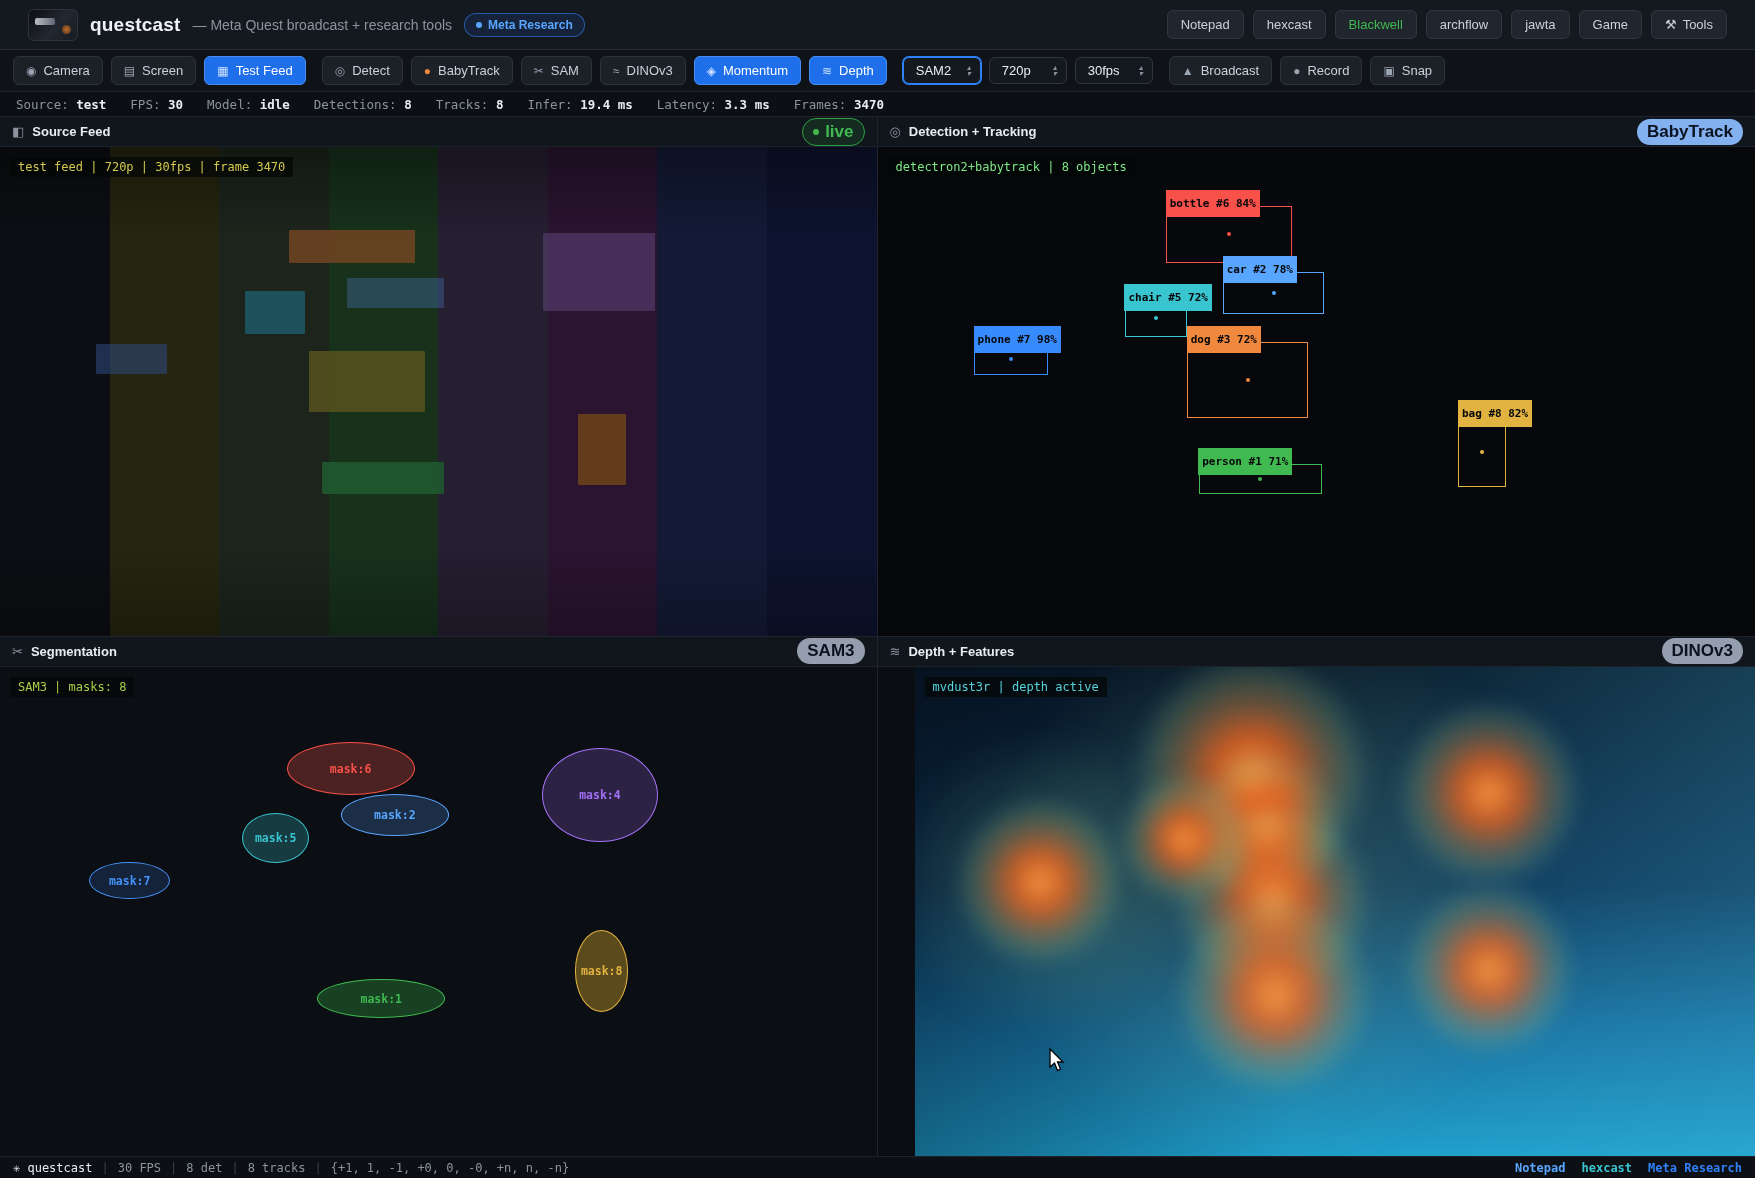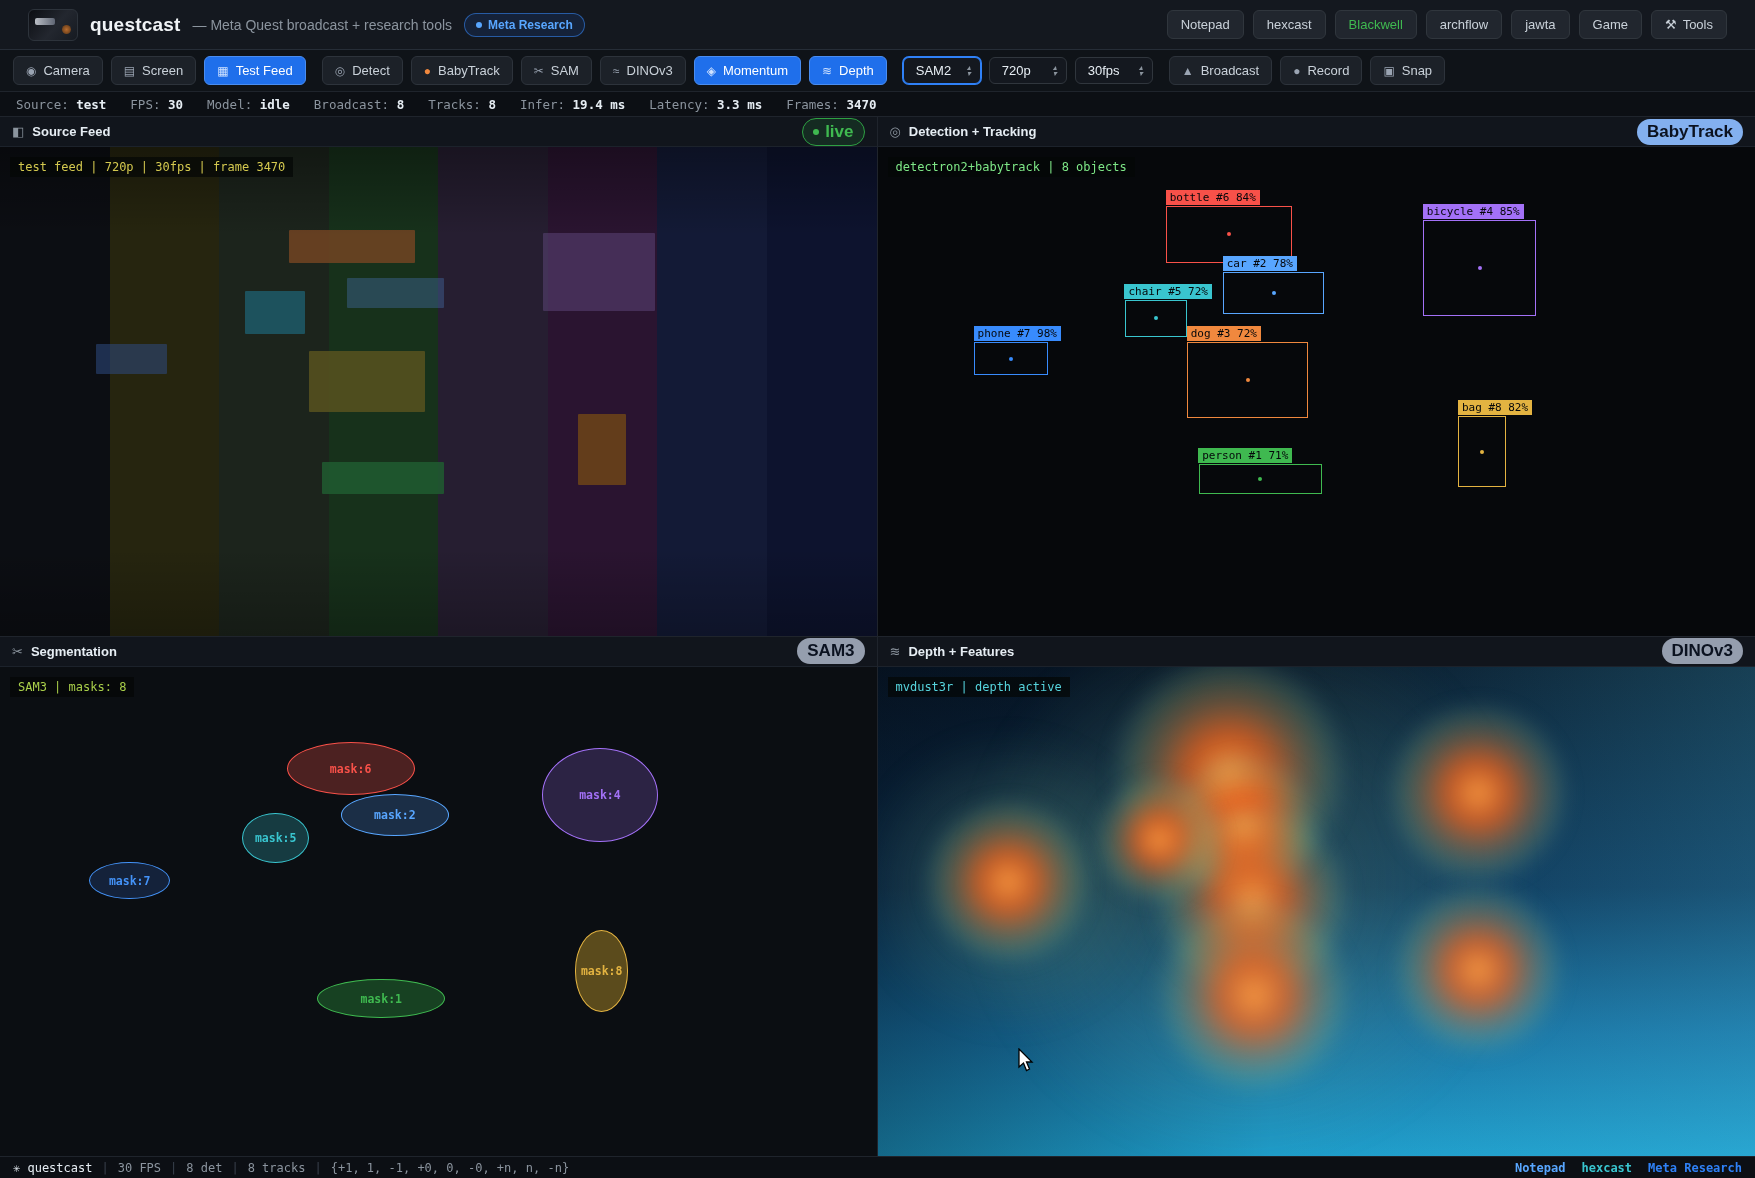--- a/index.html
+++ b/index.html
@@ -75,32 +75,32 @@
   .stripe-layer { position:absolute; inset:0; display:flex; }
   .stripe { flex:1; }
   .rect-layer { position:absolute; inset:0; }
   .feed-rect { position:absolute; border-radius:1px; }
   .feed-vignette { position:absolute; inset:0; background:linear-gradient(180deg,rgba(0,0,0,.35),rgba(0,0,0,0) 18%,rgba(0,0,0,0) 82%,rgba(0,0,0,.25)); }
 
   
   .det-body { background:#06080b; }
   .det-box { position:absolute; border:1.5px solid; }
   .det-label { position:absolute; top:-17px; left:-1.5px; font-family:"DejaVu Sans Mono",monospace;
-               font-size:11px; font-weight:normal; color:#05070a; padding:1px 4px; white-space:nowrap; }
+               font-size:11px; font-weight:bold; color:#05070a; padding:7px 4px; white-space:nowrap; }
   .det-dot { position:absolute; left:50%; top:50%; width:4px; height:4px; border-radius:50%;
              transform:translate(-50%,-50%); }
 
   
   .seg-body { background:#0b0e12; }
   .seg-mask { position:absolute; border:1.5px solid; border-radius:50%;
               display:flex; align-items:center; justify-content:center; }
   .seg-label { font-family:"DejaVu Sans Mono",monospace; font-size:11.5px; font-weight:bold; }
 
   
-  .depth-body { background:linear-gradient(180deg,#081829 0%,#0c3355 45%,#176f9f 75%,#1e9cc9 100%); }
+  .depth-body { background:linear-gradient(180deg,#081829 0%,#0c3355 45%,#176f9f 75%,#1e9cc9 100%);margin-left:37px; }
   .depth-body::before { content:""; position:absolute; inset:0;
       background:linear-gradient(90deg,rgba(2,6,14,.35) 0%,rgba(0,0,0,0) 45%,rgba(80,205,240,.22) 100%); }
   .heat-blob { position:absolute; transform:translate(-50%,-50%); border-radius:50%; filter:blur(8px);
       background:radial-gradient(circle, rgba(255,150,60,.95) 0%, rgba(250,100,25,.75) 22%,
                  rgba(215,130,60,.4) 42%, rgba(150,180,120,.22) 58%, rgba(90,140,150,.1) 68%, rgba(0,0,0,0) 75%); }
   .heat-halo { position:absolute; transform:translate(-50%,-50%); border-radius:50%; filter:blur(14px);
       background:radial-gradient(circle, rgba(150,200,140,.22) 0%, rgba(120,180,140,.12) 45%, rgba(0,0,0,0) 72%); }
   .cursor { position:absolute; z-index:8; transform:translate(-2px,-2px); }
 
   
@@ -229,21 +229,21 @@
           <span class="btn-ic">▣</span>
           <span>Snap</span>
         </button>
       </div>
   </div>
 
   <div class="statusbar">
       <span class="st-item"><span class="st-l">Source:</span> <span class="st-v">test</span></span>
       <span class="st-item"><span class="st-l">FPS:</span> <span class="st-v">30</span></span>
       <span class="st-item"><span class="st-l">Model:</span> <span class="st-v">idle</span></span>
-      <span class="st-item"><span class="st-l">Broadcast:</span> <span class="st-v">8</span></span>
+      <span class="st-item"><span class="st-l">Detections:</span> <span class="st-v">8</span></span>
       <span class="st-item"><span class="st-l">Tracks:</span> <span class="st-v">8</span></span>
       <span class="st-item"><span class="st-l">Infer:</span> <span class="st-v">19.4 ms</span></span>
       <span class="st-item"><span class="st-l">Latency:</span> <span class="st-v">3.3 ms</span></span>
       <span class="st-item"><span class="st-l">Frames:</span> <span class="st-v">3470</span></span>
     </div>
 
   <main class="main">
 
     <section class="panel tl">
       <header class="panel-header">
@@ -284,24 +284,20 @@
       <header class="panel-header">
         <span class="panel-icon">◎</span>
         <span class="panel-title">Detection + Tracking</span>
         <span class="panel-badge badge-blue">BabyTrack</span>
       </header>
       <div class="panel-body det-body">
         <span class="overlay-tag tag-green">detectron2+babytrack | 8 objects</span>
       <div class="det-box" style="left:32.9%;top:12%;width:14.3%;height:11.8%;border-color:#f85149">
             <span class="det-label" style="background:#f85149">bottle #6 84%</span>
             <span class="det-dot" style="background:#f85149"></span>
-          </div>
-          <div class="det-box" style="left:62.2%;top:15%;width:12.9%;height:19.5%;border-color:#a371f7">
-            <span class="det-label" style="background:#a371f7">bicycle #4 85%</span>
-            <span class="det-dot" style="background:#a371f7"></span>
           </div>
           <div class="det-box" style="left:39.4%;top:25.6%;width:11.5%;height:8.6%;border-color:#58a6ff">
             <span class="det-label" style="background:#58a6ff">car #2 78%</span>
             <span class="det-dot" style="background:#58a6ff"></span>
           </div>
           <div class="det-box" style="left:28.2%;top:31.3%;width:7.1%;height:7.5%;border-color:#39c5cf">
             <span class="det-label" style="background:#39c5cf">chair #5 72%</span>
             <span class="det-dot" style="background:#39c5cf"></span>
           </div>
           <div class="det-box" style="left:11%;top:39.9%;width:8.4%;height:6.8%;border-color:#388bfd">

